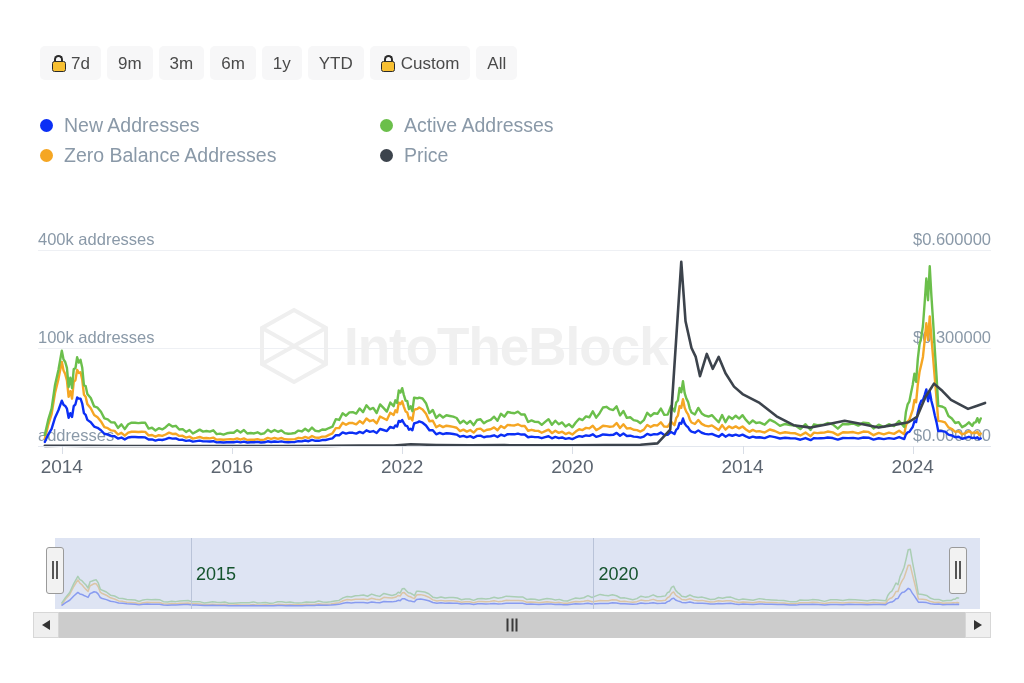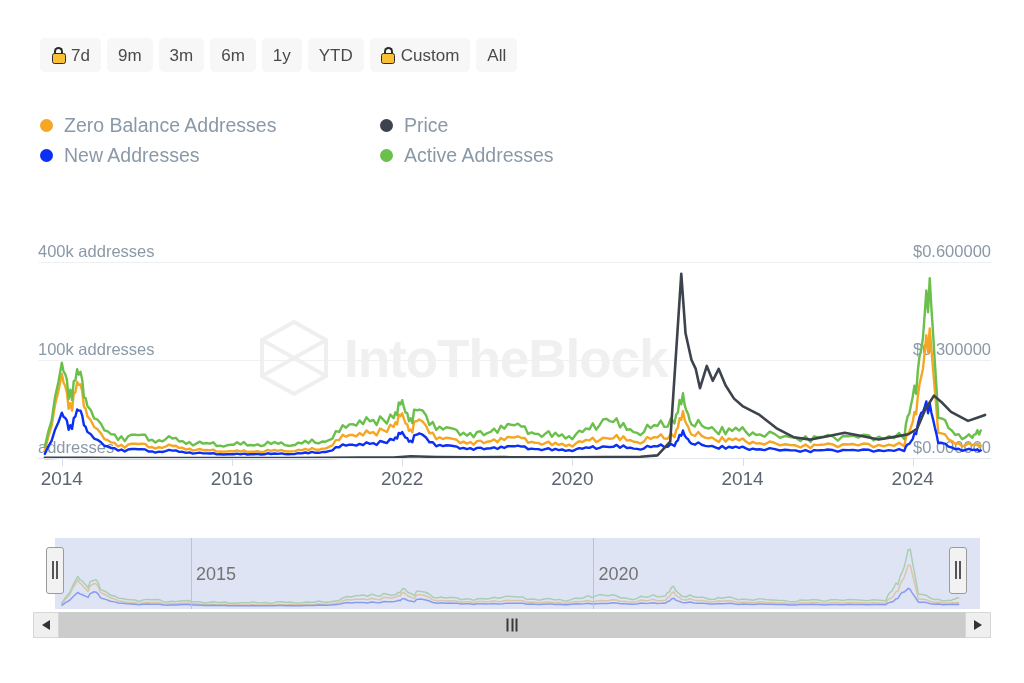--- a/index.html
+++ b/index.html
@@ -32,20 +32,21 @@
     padding: 0 11px;
     display: flex;
     align-items: center;
     gap: 5px;
     font-family: "Liberation Sans", sans-serif;
     font-size: 17px;
     color: #4a4a4a;
     cursor: pointer;
     line-height: 1;
     white-space: nowrap;
+    margin-top: 8px;
   }
 
   
   .lock-glyph {
     position: relative;
     width: 15px;
     height: 17px;
     display: inline-block;
   }
   .lock-glyph .shackle {
@@ -100,21 +101,21 @@
     font-size: 19.5px;
     color: #8a99a8;
     font-family: "Liberation Sans", sans-serif;
     white-space: nowrap;
   }
 
   
   #chart-wrap {
     position: absolute;
     left: 0;
-    top: 200px;
+    top: 188px;
     width: 1024px;
     height: 300px;
   }
   #plot-area {
     position: absolute;
     left: 38px;
     top: 62px;
     width: 953px;
     height: 196px;
     overflow: visible;
@@ -221,21 +222,21 @@
     position: absolute;
     top: 2px;
     width: 1px;
     height: 71px;
     background: #b9c3d8;
   }
   .nav-year {
     position: absolute;
     top: 28px;
     font-size: 18px;
-    color: #737373;
+    color: #14532d;
     font-family: "Liberation Sans", sans-serif;
   }
   .nav-handle {
     position: absolute;
     top: 11px;
     width: 18px;
     height: 47px;
     background: #f2f2f2;
     border: 1.6px solid #9a9a9a;
     border-radius: 3px;
@@ -340,36 +341,36 @@
       <span>Custom</span>
     </button>
     <button class="range-btn">
       <span>All</span>
     </button>
   </div>
 
 <div id="legend">
   <div class="legend-row">
     <div class="legend-item col1">
+      <span class="legend-dot" id="dot0" style="background: rgb(11, 47, 245);"></span>
+      <span class="legend-label">New Addresses</span>
+    </div>
+    <div class="legend-item">
+      <span class="legend-dot" id="dot1" style="background: rgb(107, 191, 75);"></span>
+      <span class="legend-label">Active Addresses</span>
+    </div>
+  </div>
+  <div class="legend-row">
+    <div class="legend-item col1">
       <span class="legend-dot" id="dot2" style="background: rgb(245, 166, 35);"></span>
       <span class="legend-label">Zero Balance Addresses</span>
     </div>
     <div class="legend-item">
       <span class="legend-dot" id="dot3" style="background: rgb(60, 67, 76);"></span>
       <span class="legend-label">Price</span>
-    </div>
-  </div>
-  <div class="legend-row">
-    <div class="legend-item col1">
-      <span class="legend-dot" id="dot0" style="background: rgb(11, 47, 245);"></span>
-      <span class="legend-label">New Addresses</span>
-    </div>
-    <div class="legend-item">
-      <span class="legend-dot" id="dot1" style="background: rgb(107, 191, 75);"></span>
-      <span class="legend-label">Active Addresses</span>
     </div>
   </div>
 </div>
 
 <div id="chart-wrap">
 
   <div class="gridline" style="top:62px;"></div>
   <div class="gridline" style="top:160px;"></div>
   <div class="gridline" style="top:258px;"></div>
 

